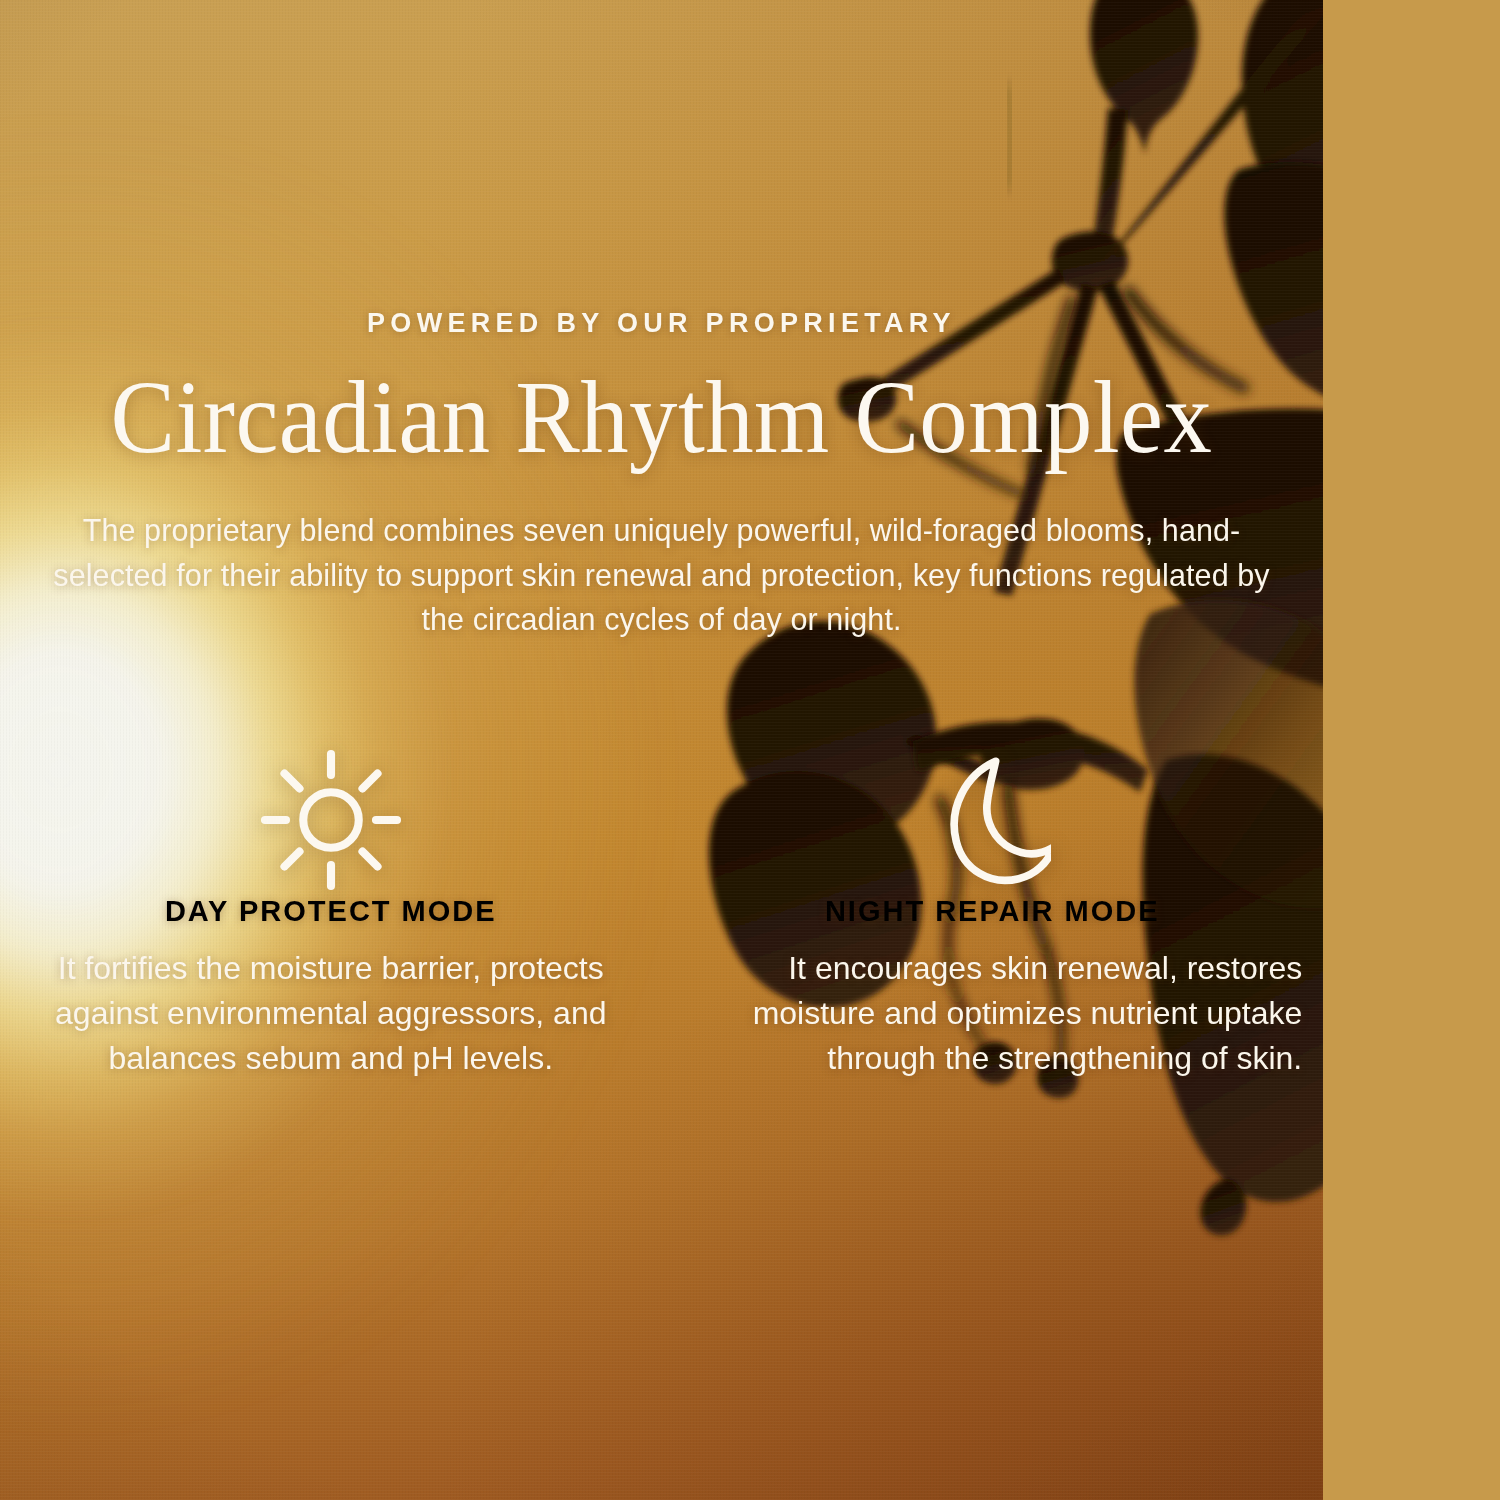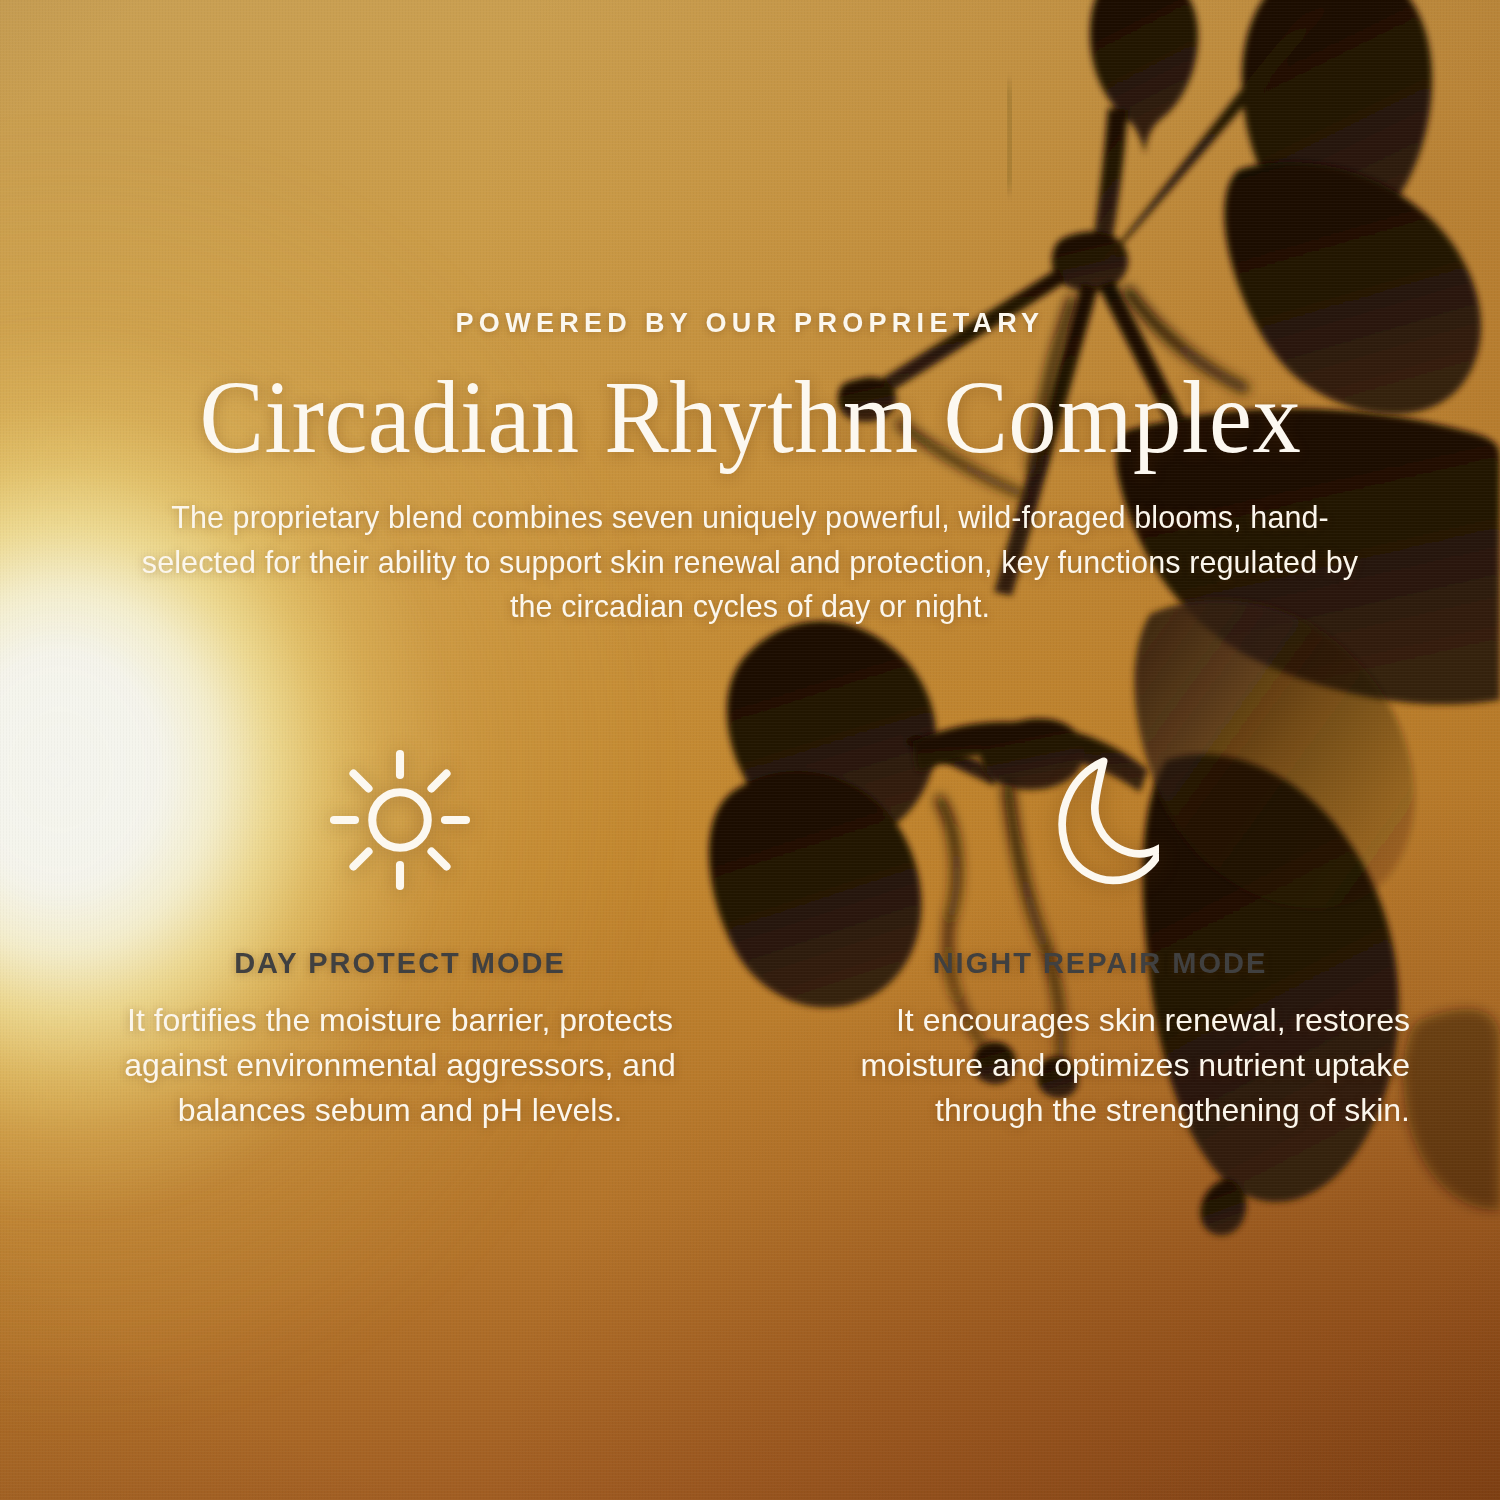--- a/index.html
+++ b/index.html
@@ -5,21 +5,21 @@
   * { margin:0; padding:0; box-sizing:border-box; }
   html, body { width:1500px; height:1500px; overflow:hidden; }
   body {
     font-family:"Liberation Sans", sans-serif;
     background:#C79A4B;
   }
 
   
   .stage {
     position:relative;
-    width:1500px; height:1500px;
+    width:1323px; height:1500px;
     overflow:hidden;
     isolation:isolate;
   }
 
   
   .bg-base {
     position:absolute; inset:0;
     background:
       linear-gradient(168deg,
         #C9A054 0%,
@@ -109,21 +109,21 @@
     line-height:1.0;
     letter-spacing:.5px;
     color:#FCF8F0;
     text-align:center;
     white-space:nowrap;
     transform:scaleX(.93);
     text-shadow:0 2px 14px rgba(85,42,6,.30);
   }
 
   .intro {
-    margin-top:26px;
+    margin-top:39px;
     width:1240px;
     font-size:30.5px;
     line-height:1.46;
     letter-spacing:.1px;
     color:#FBF6EC;
     text-align:center;
     text-shadow:0 1px 8px rgba(88,44,8,.34);
   }
 
   
@@ -138,25 +138,24 @@
     display:flex; flex-direction:column; align-items:center;
   }
 
   .mode-icon {
     height:150px;
     display:flex; align-items:center; justify-content:center;
     filter:drop-shadow(0 2px 10px rgba(80,40,6,.34));
   }
 
   .mode-title {
-    margin-top:52px;
     font-size:29px;
     font-weight:bold;
     letter-spacing:2.0px;
-    color:#404040;
+    color:#000000;
     text-align:left;
     white-space:nowrap;
     text-shadow:0 1px 8px rgba(88,44,8,.36);
   }
 
   .mode-body {
     margin-top:18px;
     width:640px;
     font-size:32px;
     line-height:1.40;

